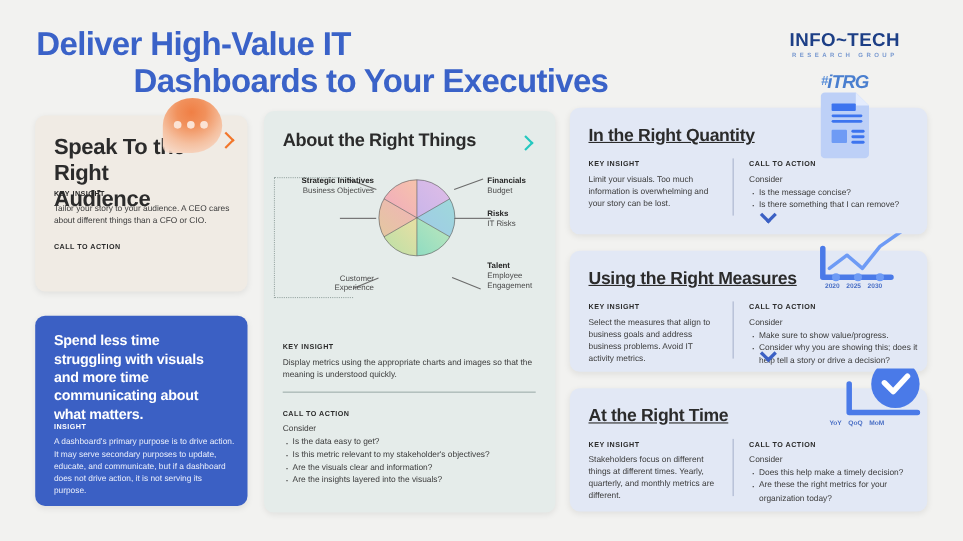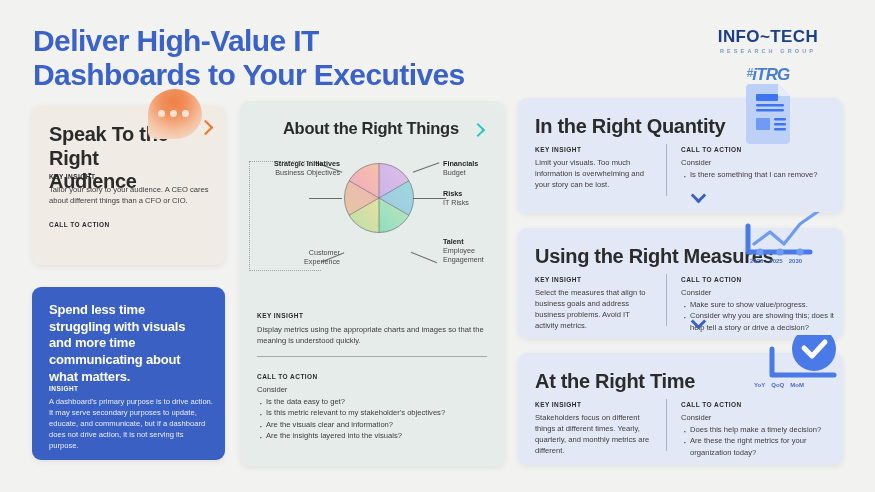--- a/index.html
+++ b/index.html
@@ -11,21 +11,21 @@
   }
   .page { position: relative; width: 875px; height: 492px; }
 
   
   .title {
     position: absolute; left: 33px; top: 24px;
     width: 520px;
     font-size: 30px; font-weight: 700; line-height: 1.14;
     color: #3a62c8; letter-spacing: -0.6px;
   }
-  .title .l2 { display:block; }
+  .title .l2 { display:block;text-align:right; }
 
   .logo-block { position: absolute; right: 32px; top: 28px; text-align: center; width: 150px; }
   .logo-main {
     font-family: Liberation Sans, sans-serif;
     font-size: 17px; font-weight: 700; color: #1d3f86;
     letter-spacing: 0.4px; line-height: 1;
   }
   .logo-sub {
     font-size: 5.5px; color: #7a9ad0; letter-spacing: 3.1px;
     margin-top: 3px; font-weight: 700;
@@ -70,21 +70,21 @@
   #card-quote .q {
     position: absolute; left: 17px; top: 15px; width: 150px;
     font-size: 13px; font-weight: 700; color: #fff; line-height: 1.28; letter-spacing:-0.2px;
   }
   #card-quote .lbl { color: #fff; }
   #card-quote .bodytxt { color: #e8edfb; }
   #card-quote .sec { position: absolute; left: 17px; top: 98px; width: 165px; }
 
   
   #card-things { left: 240px; top: 101px; width: 265px; height: 365px; background: #e5ecea; }
-  #card-things .card-h { position: absolute; left: 17px; top: 18px; font-size: 16.5px; margin-left: 26px; }
+  #card-things .card-h { position: absolute; left: 17px; top: 18px; font-size: 16.5px; }
   .chev-teal {
     position: absolute; left: 233px; top: 24px;
     width: 10px; height: 10px; border-right: 2.8px solid #25c8c0; border-top: 2.8px solid #25c8c0;
     transform: rotate(45deg);
   }
   .pie-wrap { position: absolute; left: 0px; top: 56px; width: 265px; height: 120px; }
   .pie { position: absolute; left: 103px; top: 5px; width: 72px; height: 72px; }
   .pie-dash {
     position: absolute; left: 9px; top: 4px; width: 72px; height: 110px;
     border-left: 1px dotted #9aa8a5; border-top: 1px dotted #9aa8a5; border-bottom: 1px dotted #9aa8a5;
@@ -96,21 +96,21 @@
 
   #card-things .sec-ki { position: absolute; left: 17px; top: 211px; width: 228px; }
   #card-things .rule { position: absolute; left: 17px; top: 255px; width: 230px; border-top: 1px solid #9eaeab; }
   #card-things .sec-cta { position: absolute; left: 17px; top: 272px; width: 235px; }
 
   
   .rcard { background: #e2e8f5; border-radius: 9px; }
   #card-quantity { left: 518px; top: 98px; width: 325px; height: 115px; }
   #card-measures { left: 518px; top: 228px; width: 325px; height: 110px; }
   #card-time      { left: 518px; top: 353px; width: 325px; height: 112px; }
-  .rcard .card-h { position: absolute; left: 17px; top: 17px; font-size: 20px; }
+  .rcard .card-h { position: absolute; left: 17px; top: 17px; font-size: 16px; text-decoration: underline; }
   .rcard .colL { position: absolute; left: 17px; top: 48px; width: 118px; }
   .rcard .divider { position: absolute; left: 148px; top: 46px; width: 0; height: 52px; border-left: 1px solid #aab4cd; }
   .rcard .colR { position: absolute; left: 163px; top: 48px; width: 160px; }
   .chev-down {
     position: absolute; left: 175px;
     width: 11px; height: 11px; border-right: 3px solid #3b60c4; border-bottom: 3px solid #3b60c4;
     transform: rotate(45deg);
   }
   #card-quantity .chev-down { top: 92px; }
   #card-measures .chev-down { top: 88px; }
@@ -267,20 +267,21 @@
     <div class="card-h">In the Right Quantity</div>
     <div class="colL">
       <div class="lbl">KEY INSIGHT</div>
       <div class="bodytxt" style="margin-top:4px">Limit your visuals. Too much information is overwhelming and your story can be lost.</div>
     </div>
     <div class="divider"></div>
     <div class="colR">
       <div class="lbl">CALL TO ACTION</div>
       <div class="bodytxt" style="margin-top:4px">Consider</div>
       <ul class="bul">
+        <li>Is the message concise?</li>
         <li>Is there something that I can remove?</li>
       </ul>
     </div>
     <div class="chev-down"></div>
     <svg class="doc-icon" viewBox="0 0 50 62">
       <path d="M4 2 h28 l12 12 v44 a4 4 0 0 1 -4 4 h-36 a4 4 0 0 1 -4 -4 v-52 a4 4 0 0 1 4 -4 z" fill="#bdd0f7"></path>
       <path d="M32 2 l12 12 h-12 z" fill="#e4ecfd"></path>
       <rect x="10" y="12" width="22" height="7" rx="1" fill="#3d74ef"></rect>
       <rect x="10" y="22" width="28" height="2.6" rx="1.3" fill="#3d74ef"></rect>
       <rect x="10" y="27" width="28" height="2.6" rx="1.3" fill="#3d74ef"></rect>

